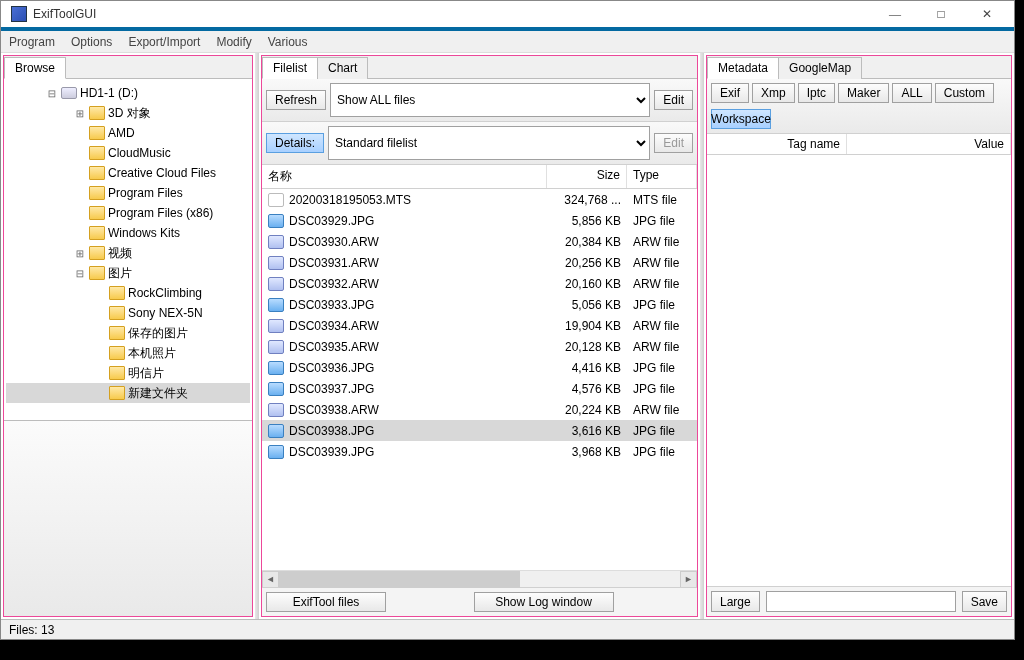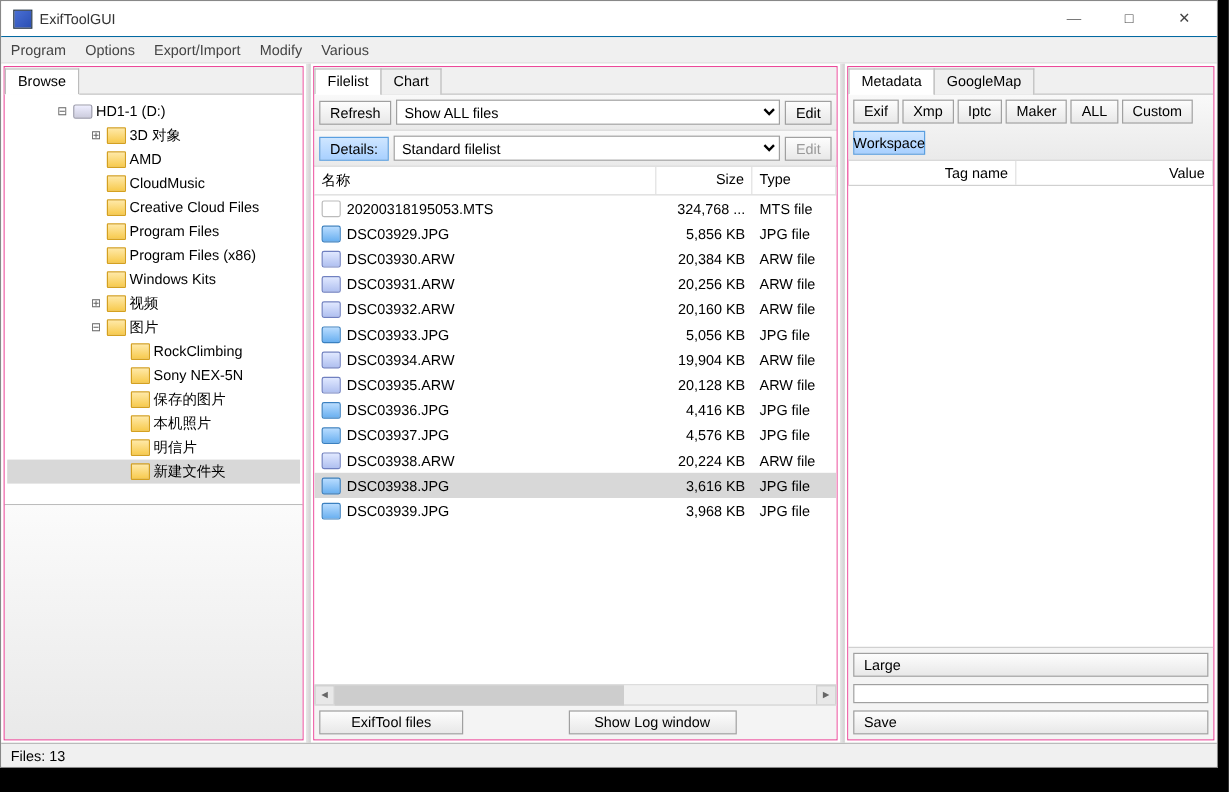--- a/index.html
+++ b/index.html
@@ -1,37 +1,37 @@
 <!DOCTYPE html>
 <html><head>
 <meta charset="utf-8">
 <style>
 * { box-sizing: border-box; margin: 0; padding: 0; font-family: "Segoe UI", Tahoma, sans-serif; font-size: 12px; }
 body { background: #000; width: 1024px; height: 660px; overflow: hidden; }
 .window { background: #f0f0f0; width: 1015px; height: 640px; border: 1px solid #888; display: flex; flex-direction: column; position: relative; }
-.titlebar { background: #fff; height: 30px; display: flex; align-items: center; padding: 0 4px; border-bottom: 1px solid #0369a1; }
+.titlebar { background: #fff; height: 30px; display: flex; align-items: center; padding: 0 4px; border-bottom: 4px solid #0369a1; }
 .titlebar .app-icon { width: 16px; height: 16px; margin: 0 6px; background: linear-gradient(135deg,#4a6fd4,#2a4fb4); border: 1px solid #234; }
 .titlebar .title { flex: 1; color: #333; font-size: 12px; }
 .win-controls { display: flex; }
 .win-controls .btn { width: 46px; height: 30px; display: flex; align-items: center; justify-content: center; color: #444; font-family: "Segoe UI Symbol"; }
 .menubar { height: 22px; display: flex; align-items: center; padding: 0 8px; gap: 16px; background: #f0f0f0; border-bottom: 1px solid #ddd; }
 .menubar span { color: #444; }
 .main { flex: 1; display: flex; background: #fff; min-height: 0; }
 .panel { display: flex; flex-direction: column; border: 1px solid #ec4899; margin: 2px; background: #fff; }
 .panel-left { width: 250px; }
 .panel-center { flex: 1; }
 .panel-right { width: 306px; }
 .tabs { display: flex; background: #f0f0f0; border-bottom: 1px solid #bcbcbc; }
 .tab { padding: 3px 10px; border: 1px solid #bcbcbc; border-bottom: none; background: #f0f0f0; margin-right: -1px; position: relative; top: 1px; }
 .tab.active { background: #fff; border-bottom: 1px solid #fff; }
 .toolbar { padding: 4px; display: flex; gap: 4px; align-items: center; background: linear-gradient(#f9f9f9,#eaeaea); border-bottom: 1px solid #d0d0d0; }
 .btn3d { background: linear-gradient(#fdfdfd,#e8e8e8); border: 1px solid #a0a0a0; padding: 2px 8px; min-height: 20px; display: inline-flex; align-items: center; }
 .btn3d.selected { background: linear-gradient(#cfe6ff,#a8d0ff); border-color: #5a9fe0; }
 .btn3d.disabled { color: #999; }
-select { height: 21px; border: 1px solid #a0a0a0; background: #fff; padding: 0 2px; }
+select { height: 34px; border: 1px solid #a0a0a0; background: #fff; padding: 0 2px; }
 .tree { flex: 1; overflow: auto; padding: 4px 2px; background: #fff; }
 .tree-row { display: flex; align-items: center; height: 20px; white-space: nowrap; }
 .tree-row .indent { display: inline-block; }
 .tree-row .exp { width: 12px; text-align: center; color: #666; font-size: 10px; }
 .tree-row .folder { width: 16px; height: 14px; margin: 0 3px; background: linear-gradient(#ffe9a8,#f7ca4d); border: 1px solid #d4a020; border-radius: 1px; flex-shrink: 0; }
 .tree-row .drive { width: 16px; height: 12px; margin: 0 3px; background: linear-gradient(#eef,#ccd); border: 1px solid #99a; border-radius: 2px; flex-shrink: 0; }
 .tree-row.selected { background: #d8d8d8; }
 .preview-sec { border-top: 1px solid #bcbcbc; }
 .preview-body { height: 195px; background: linear-gradient(#fbfbfb,#e9e9e9); }
 .file-header { display: flex; border-bottom: 1px solid #d0d0d0; background: #fff; }
@@ -53,21 +53,21 @@
 .hscroll .arrow { width: 17px; height: 17px; background: #e8e8e8; border: 1px solid #ccc; display: flex; align-items: center; justify-content: center; font-size: 9px; color: #666; }
 .hscroll .track { flex: 1; position: relative; height: 17px; }
 .hscroll .thumb { position: absolute; left: 0; width: 60%; height: 100%; background: #cdcdcd; }
 .bottom-row { padding: 4px; display: flex; gap: 8px; border-top: 1px solid #d0d0d0; background: #f4f4f4; }
 .meta-buttons { padding: 4px; display: flex; flex-wrap: wrap; gap: 3px; background: linear-gradient(#f9f9f9,#eaeaea); border-bottom: 1px solid #d0d0d0; }
 .meta-header { display: flex; border-bottom: 1px solid #d0d0d0; }
 .mh-col { padding: 3px 6px; border-right: 1px solid #e0e0e0; text-align: right; }
 .mh-tag { width: 140px; }
 .mh-val { flex: 1; }
 .meta-body { flex: 1; background: #fff; }
-.meta-footer { padding: 4px; display: flex; gap: 6px; border-top: 1px solid #d0d0d0; background: #f4f4f4; flex-direction: column; }
+.meta-footer { padding: 4px; display: flex; gap: 6px; border-top: 1px solid #d0d0d0; background: #f4f4f4; }
 .meta-footer input { flex: 1; height: 21px; border: 1px solid #a0a0a0; padding: 0 4px; }
 .statusbar { height: 20px; border-top: 1px solid #bbb; background: #f0f0f0; padding: 2px 8px; display: flex; align-items: center; }
 .splitter-v { width: 4px; background: linear-gradient(90deg,#e8e8e8,#d0d0d0); cursor: ew-resize; }
 </style>
 </head>
 <body>
 
 <div class="window">
 
   <div class="titlebar">

